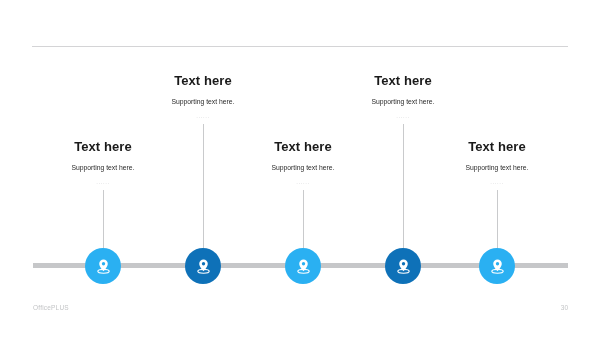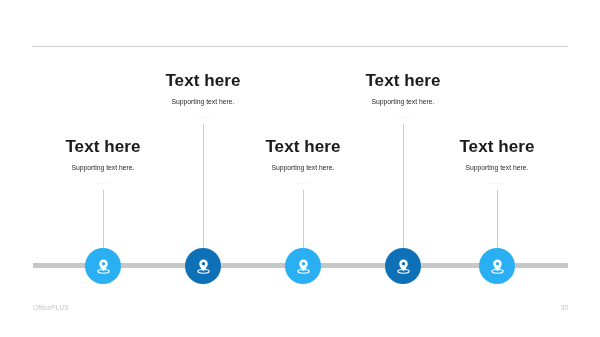--- a/index.html
+++ b/index.html
@@ -64,21 +64,21 @@
     background: #c9cacc;
   }
 
   
   .item-text {
     position: absolute;
     width: 150px;
     text-align: center;
   }
   .item-title {
-    font-size: 17px;
+    font-size: 13px;
     font-weight: bold;
     color: #1a1a1a;
     letter-spacing: 0.1px;
     margin: 0;
     line-height: 14px;
   }
   .item-sub {
     font-size: 6.8px;
     color: #2b2b2b;
     margin: 0;

